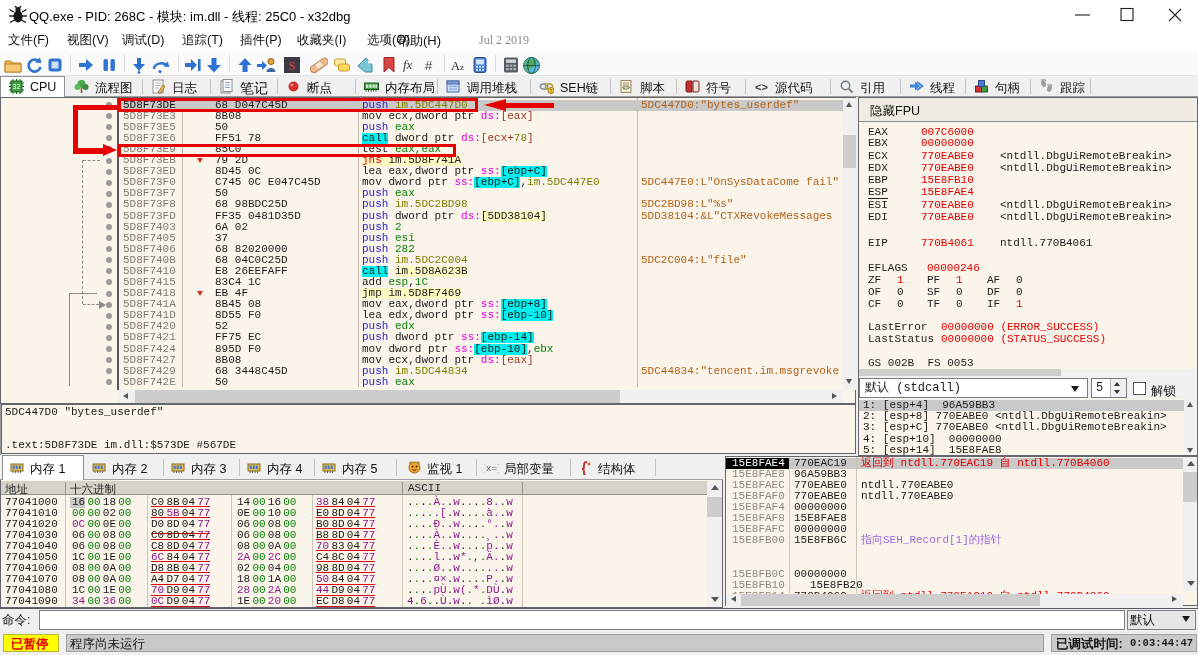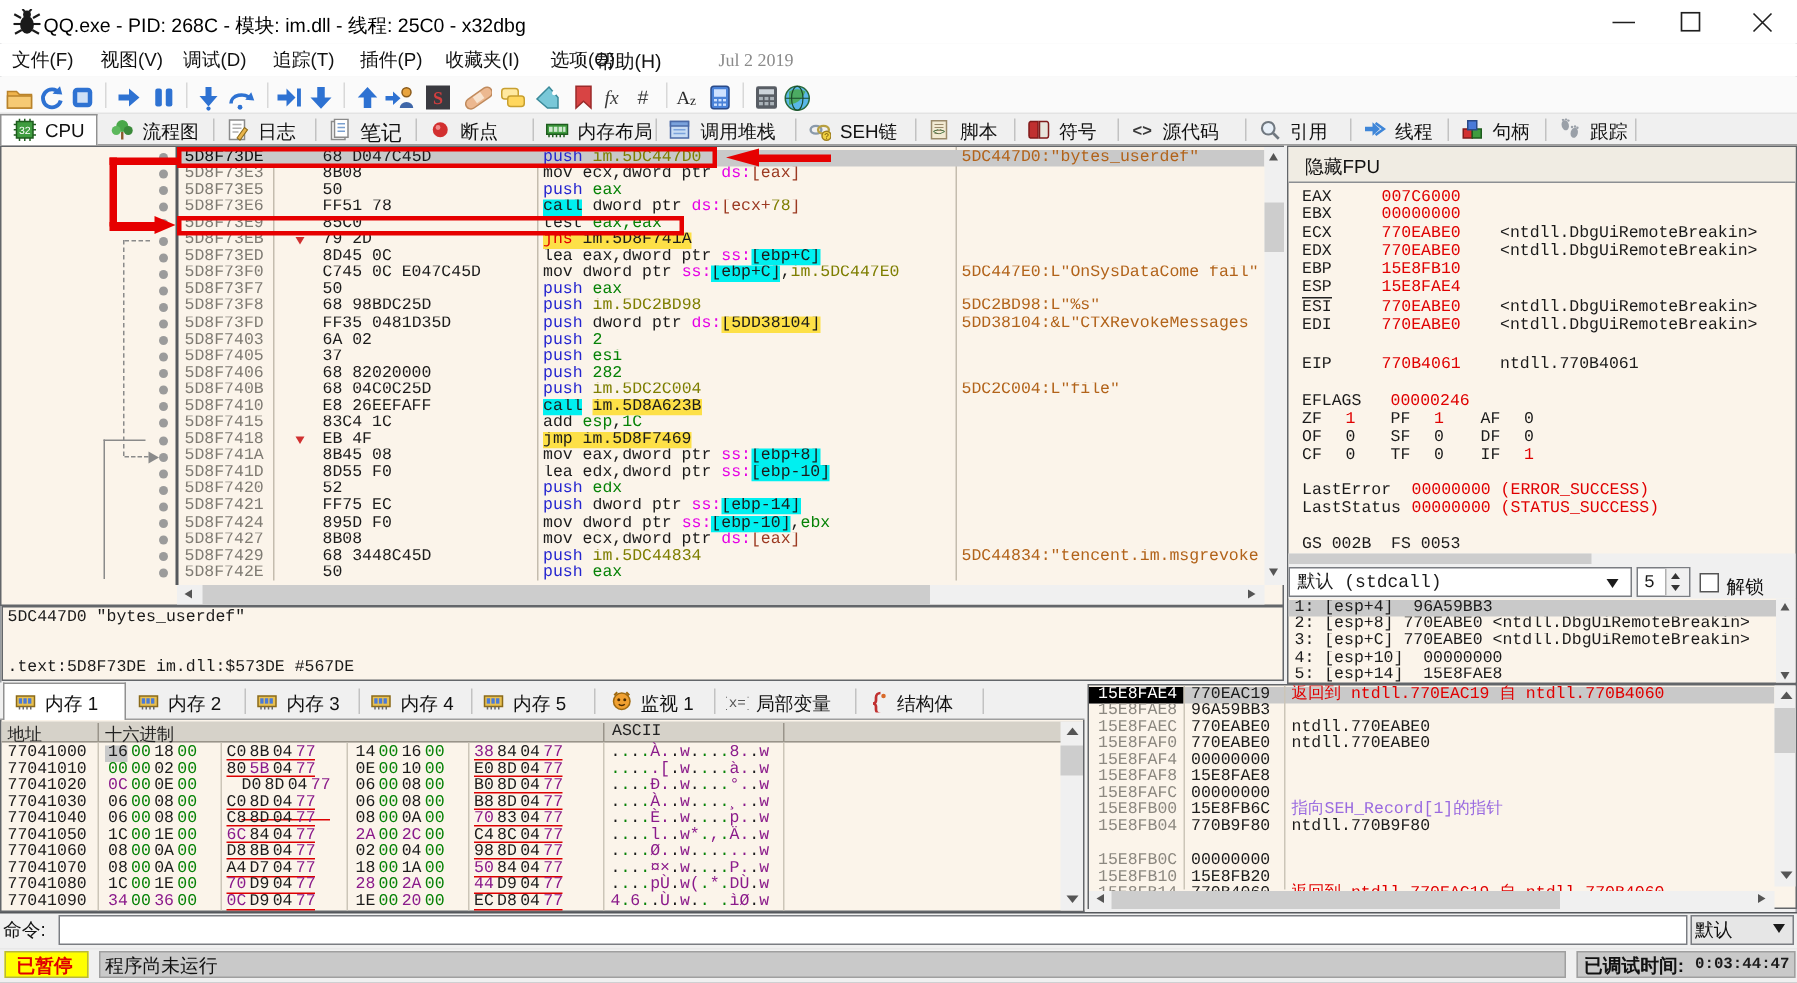--- a/index.html
+++ b/index.html
@@ -4,21 +4,21 @@
 html,body{width:1198px;height:655px;overflow:hidden}
 body{position:relative;background:#f0f0f0;font-family:"Liberation Sans",sans-serif;-webkit-font-smoothing:antialiased;box-shadow:inset 0 0 0 1px #989ca1}
 .ab{position:absolute}
 .mono{font-family:"Liberation Mono",monospace;font-size:11px;line-height:11px;white-space:pre;color:#1b1b1b}
 .sans{font-size:12px;color:#111;white-space:nowrap}
 .r{position:absolute;height:11px}
 .p{position:absolute;top:0;white-space:pre;font-family:"Liberation Mono",monospace;font-size:11px;line-height:11px}
 s,i,b,u,em{text-decoration:none;font-style:normal;font-weight:normal}
 .B{color:#2525cf}.G{color:#068206}.O{color:#7e7e00}.M{color:#e500e5}.R{color:#9c3a22}
 .C{color:#b2631a}.rd{color:#e00000}
-.cy{background:#00f0f0}.ye{background:#fde047}
+.cy{background:#00f0f0}.ye{background:#fef9c3}
 u{border-bottom:1px solid #222}
 .dot{position:absolute;width:6px;height:6px;border-radius:3px;background:#9b9b9b}
 .red{background:#e60000}
 .purp{color:#8b1b8b}.grnb{color:#068206}
 .sb{position:absolute;background:#f0f0f0}
 .thumb{position:absolute;background:#cdcdcd}
 .tri{position:absolute;width:0;height:0}
 </style></head><body>
 <div class="ab" style="left:0;top:0;width:1198px;height:29px;background:#fff"></div>
 <svg class="ab" style="left:8px;top:6px" width="20" height="18" viewBox="0 0 20 18">
@@ -561,21 +561,21 @@
 <div class="ab mono" style="left:316px;top:496.5px;word-spacing:-4.4px; height:10.4px;border-bottom:1.5px solid #dd0000;"><i class="purp">38</i> <i>84</i> <i>04</i> <i class="purp">77</i></div>
 <div class="ab mono" style="left:407px;top:496.5px"><i>.</i><i class="grnb">.</i><i>.</i><i class="grnb">.</i><i class="purp">À</i><i class="purp">.</i><i>.</i><i class="purp">w</i><i>.</i><i class="grnb">.</i><i>.</i><i class="grnb">.</i><i class="purp">8</i><i class="purp">.</i><i>.</i><i class="purp">w</i></div>
 <div class="ab mono" style="left:5px;top:507.6px;color:#1b1b1b">77041010</div>
 <div class="ab mono" style="left:72px;top:507.6px;word-spacing:-4.4px;"><i class="grnb">00</i> <i class="grnb">00</i> <i>02</i> <i class="grnb">00</i></div>
 <div class="ab mono" style="left:151px;top:507.6px;word-spacing:-4.4px; height:10.4px;border-bottom:1.5px solid #dd0000;"><i>80</i> <i class="purp">5B</i> <i>04</i> <i class="purp">77</i></div>
 <div class="ab mono" style="left:237px;top:507.6px;word-spacing:-4.4px;"><i>0E</i> <i class="grnb">00</i> <i>10</i> <i class="grnb">00</i></div>
 <div class="ab mono" style="left:316px;top:507.6px;word-spacing:-4.4px; height:10.4px;border-bottom:1.5px solid #dd0000;"><i>E0</i> <i>8D</i> <i>04</i> <i class="purp">77</i></div>
 <div class="ab mono" style="left:407px;top:507.6px"><i class="grnb">.</i><i class="grnb">.</i><i>.</i><i class="grnb">.</i><i class="purp">.</i><i class="purp">[</i><i>.</i><i class="purp">w</i><i>.</i><i class="grnb">.</i><i>.</i><i class="grnb">.</i><i class="purp">à</i><i class="purp">.</i><i>.</i><i class="purp">w</i></div>
 <div class="ab mono" style="left:5px;top:518.7px;color:#1b1b1b">77041020</div>
 <div class="ab mono" style="left:72px;top:518.7px;word-spacing:-4.4px;"><i class="purp">0C</i> <i class="grnb">00</i> <i>0E</i> <i class="grnb">00</i></div>
-<div class="ab mono" style="left:161px;top:518.7px;word-spacing:-4.4px; height:28px;border-bottom:1.5px solid #dd0000;"><i>D0</i> <i>8D</i> <i>04</i> <i class="purp">77</i></div>
+<div class="ab mono" style="left:151px;top:518.7px;word-spacing:-4.4px; height:15px;border-bottom:1.5px solid #dd0000;"><i>D0</i> <i>8D</i> <i>04</i> <i class="purp">77</i></div>
 <div class="ab mono" style="left:237px;top:518.7px;word-spacing:-4.4px;"><i>06</i> <i class="grnb">00</i> <i>08</i> <i class="grnb">00</i></div>
 <div class="ab mono" style="left:316px;top:518.7px;word-spacing:-4.4px; height:10.4px;border-bottom:1.5px solid #dd0000;"><i>B0</i> <i>8D</i> <i>04</i> <i class="purp">77</i></div>
 <div class="ab mono" style="left:407px;top:518.7px"><i>.</i><i class="grnb">.</i><i>.</i><i class="grnb">.</i><i class="purp">Ð</i><i class="purp">.</i><i>.</i><i class="purp">w</i><i>.</i><i class="grnb">.</i><i>.</i><i class="grnb">.</i><i class="purp">°</i><i class="purp">.</i><i>.</i><i class="purp">w</i></div>
 <div class="ab mono" style="left:5px;top:529.8px;color:#1b1b1b">77041030</div>
 <div class="ab mono" style="left:72px;top:529.8px;word-spacing:-4.4px;"><i>06</i> <i class="grnb">00</i> <i>08</i> <i class="grnb">00</i></div>
 <div class="ab mono" style="left:151px;top:529.8px;word-spacing:-4.4px; height:10.4px;border-bottom:1.5px solid #dd0000;"><i>C0</i> <i>8D</i> <i>04</i> <i class="purp">77</i></div>
 <div class="ab mono" style="left:237px;top:529.8px;word-spacing:-4.4px;"><i>06</i> <i class="grnb">00</i> <i>08</i> <i class="grnb">00</i></div>
 <div class="ab mono" style="left:316px;top:529.8px;word-spacing:-4.4px; height:10.4px;border-bottom:1.5px solid #dd0000;"><i>B8</i> <i>8D</i> <i>04</i> <i class="purp">77</i></div>
 <div class="ab mono" style="left:407px;top:529.8px"><i>.</i><i class="grnb">.</i><i>.</i><i class="grnb">.</i><i class="purp">À</i><i class="purp">.</i><i>.</i><i class="purp">w</i><i>.</i><i class="grnb">.</i><i>.</i><i class="grnb">.</i><i class="purp">¸</i><i class="purp">.</i><i>.</i><i class="purp">w</i></div>
 <div class="ab mono" style="left:5px;top:540.9px;color:#1b1b1b">77041040</div>
@@ -621,23 +621,22 @@
 <div class="ab" style="left:725px;top:456px;width:473px;height:150px;background:#fbf4ea;border:1px solid #63666a"></div>
 <div class="ab" style="left:726px;top:457px;width:457px;height:136.5px;overflow:hidden">
 <div class="r mono" style="left:0;top:1.00px;width:457px"><s class="p" style="left:0;top:0;width:457px;height:11px;background:#c9c9c9"></s><s class="p" style="left:0;width:63px;height:11px;background:#000"></s><s class="p" style="left:6px;color:#fff">15E8FAE4</s><s class="p" style="left:68px">770EAC19</s><s class="p" style="left:135px"><s class="rd">返回到 ntdll.770EAC19 自 ntdll.770B4060</s></s></div>
 <div class="r mono" style="left:0;top:12.06px;width:457px"><s class="p" style="left:6px;color:#8c8880">15E8FAE8</s><s class="p" style="left:68px">96A59BB3</s></div>
 <div class="r mono" style="left:0;top:23.12px;width:457px"><s class="p" style="left:6px;color:#8c8880">15E8FAEC</s><s class="p" style="left:68px">770EABE0</s><s class="p" style="left:135px">ntdll.770EABE0</s></div>
 <div class="r mono" style="left:0;top:34.18px;width:457px"><s class="p" style="left:6px;color:#8c8880">15E8FAF0</s><s class="p" style="left:68px">770EABE0</s><s class="p" style="left:135px">ntdll.770EABE0</s></div>
 <div class="r mono" style="left:0;top:45.24px;width:457px"><s class="p" style="left:6px;color:#8c8880">15E8FAF4</s><s class="p" style="left:68px">00000000</s></div>
 <div class="r mono" style="left:0;top:56.30px;width:457px"><s class="p" style="left:6px;color:#8c8880">15E8FAF8</s><s class="p" style="left:68px">15E8FAE8</s></div>
 <div class="r mono" style="left:0;top:67.36px;width:457px"><s class="p" style="left:6px;color:#8c8880">15E8FAFC</s><s class="p" style="left:68px">00000000</s></div>
 <div class="r mono" style="left:0;top:78.42px;width:457px"><s class="p" style="left:6px;color:#8c8880">15E8FB00</s><s class="p" style="left:68px">15E8FB6C</s><s class="p" style="left:135px"><s style="color:#9a6ae0">指向SEH_Record[1]的指针</s></s></div>
-<div class="r mono" style="left:0;top:89.48px;width:457px"><s class="p" style="left:6px;color:#8c8880">15E8FB04</s><s class="p" style="left:68px">770B9F80</s><s class="p" style="left:135px">ntdll.770B9F80</s></div>
 <div class="r mono" style="left:0;top:111.60px;width:457px"><s class="p" style="left:6px;color:#8c8880">15E8FB0C</s><s class="p" style="left:68px">00000000</s></div>
-<div class="r mono" style="left:0;top:122.66px;width:457px"><s class="p" style="left:6px;color:#8c8880">15E8FB10</s><s class="p" style="left:68px">15E8FB20</s></div>
+<div class="r mono" style="left:0;top:122.66px;width:457px"><s class="p" style="left:6px;color:#8c8880">15E8FB10</s><s class="p" style="left:84px">15E8FB20</s></div>
 <div class="r mono" style="left:0;top:133.72px;width:457px"><s class="p" style="left:6px;color:#8c8880">15E8FB14</s><s class="p" style="left:68px">770B4060</s><s class="p" style="left:135px"><s class="rd">返回到 ntdll.770EAC19 自 ntdll.770B4060</s></s></div>
 <div class="ab" style="left:63px;top:0;width:1px;height:136px;background:#ccc5b8"></div>
 <div class="ab" style="left:130px;top:0;width:1px;height:136px;background:#ccc5b8"></div>
 </div>
 <div class="sb" style="left:726px;top:593.5px;width:457px;height:12px"></div>
 <div class="tri" style="left:731px;top:596px;border-top:3.5px solid transparent;border-bottom:3.5px solid transparent;border-right:5px solid #555"></div>
 <div class="thumb" style="left:741px;top:593.5px;width:299px;height:12px"></div>
 <div class="tri" style="left:1172px;top:596px;border-top:3.5px solid transparent;border-bottom:3.5px solid transparent;border-left:5px solid #555"></div>
 <div class="sb" style="left:1183px;top:457px;width:14px;height:134px"></div>
 <div class="tri" style="left:1186.5px;top:461px;border-left:4px solid transparent;border-right:4px solid transparent;border-bottom:5.5px solid #555"></div>

